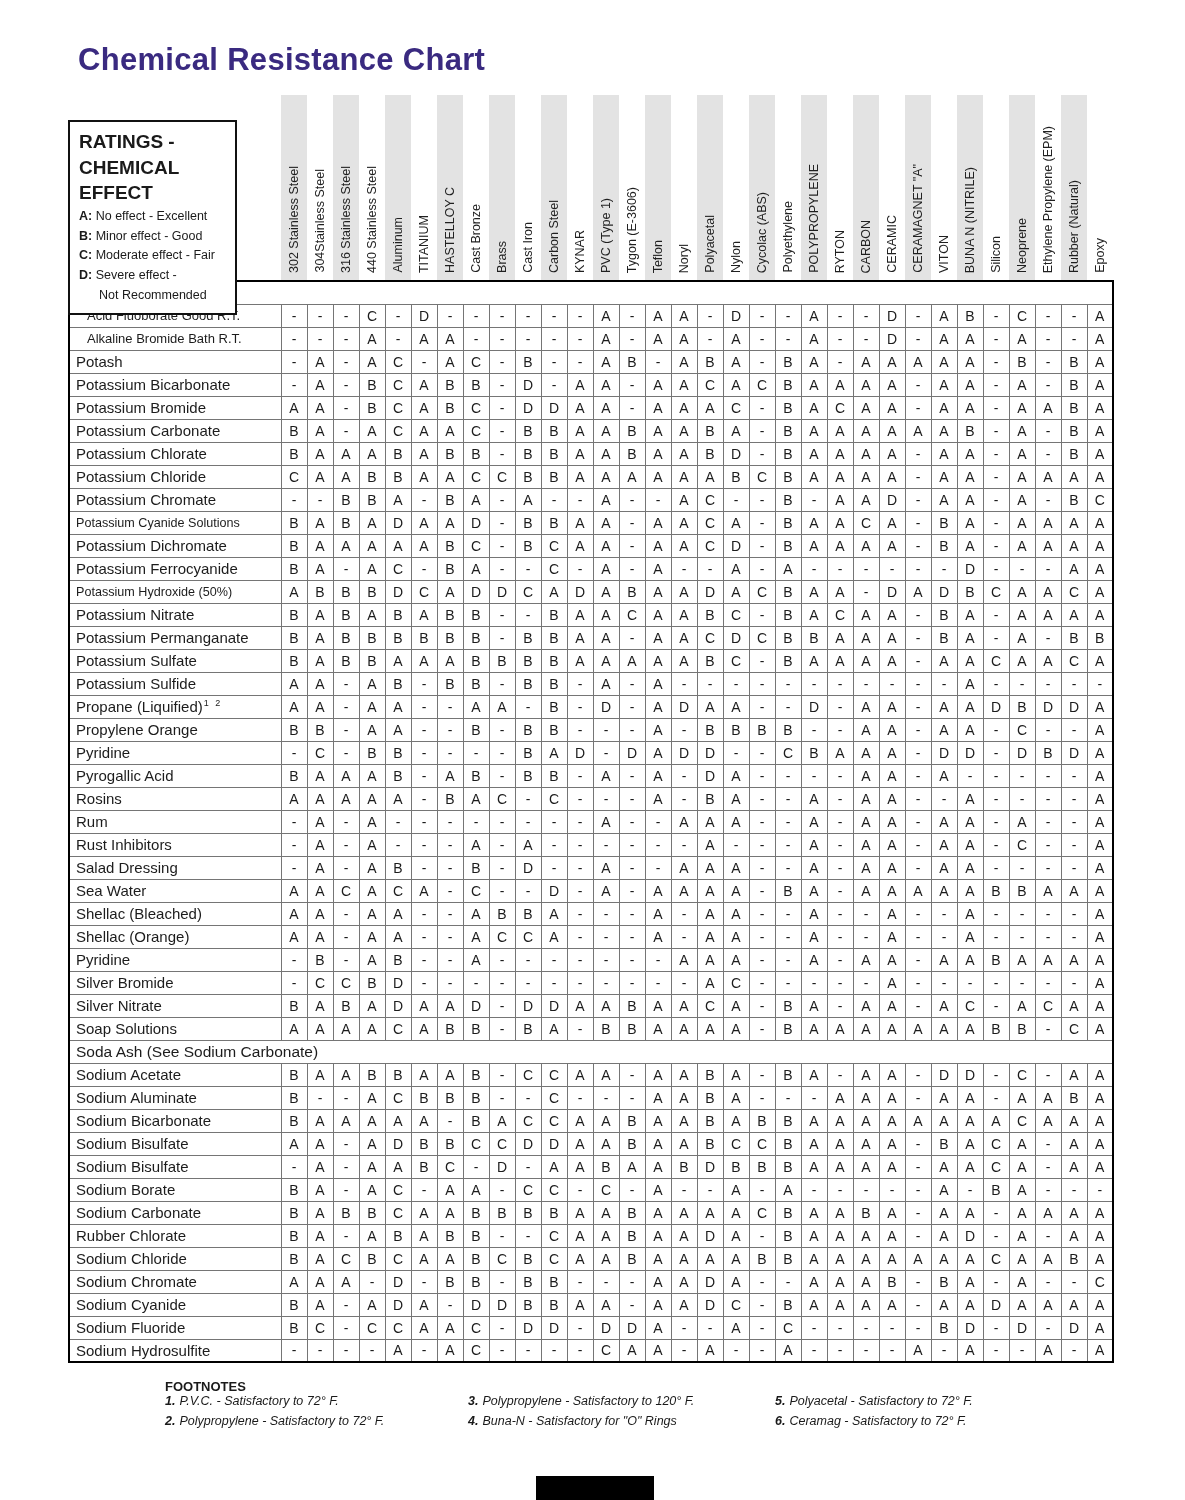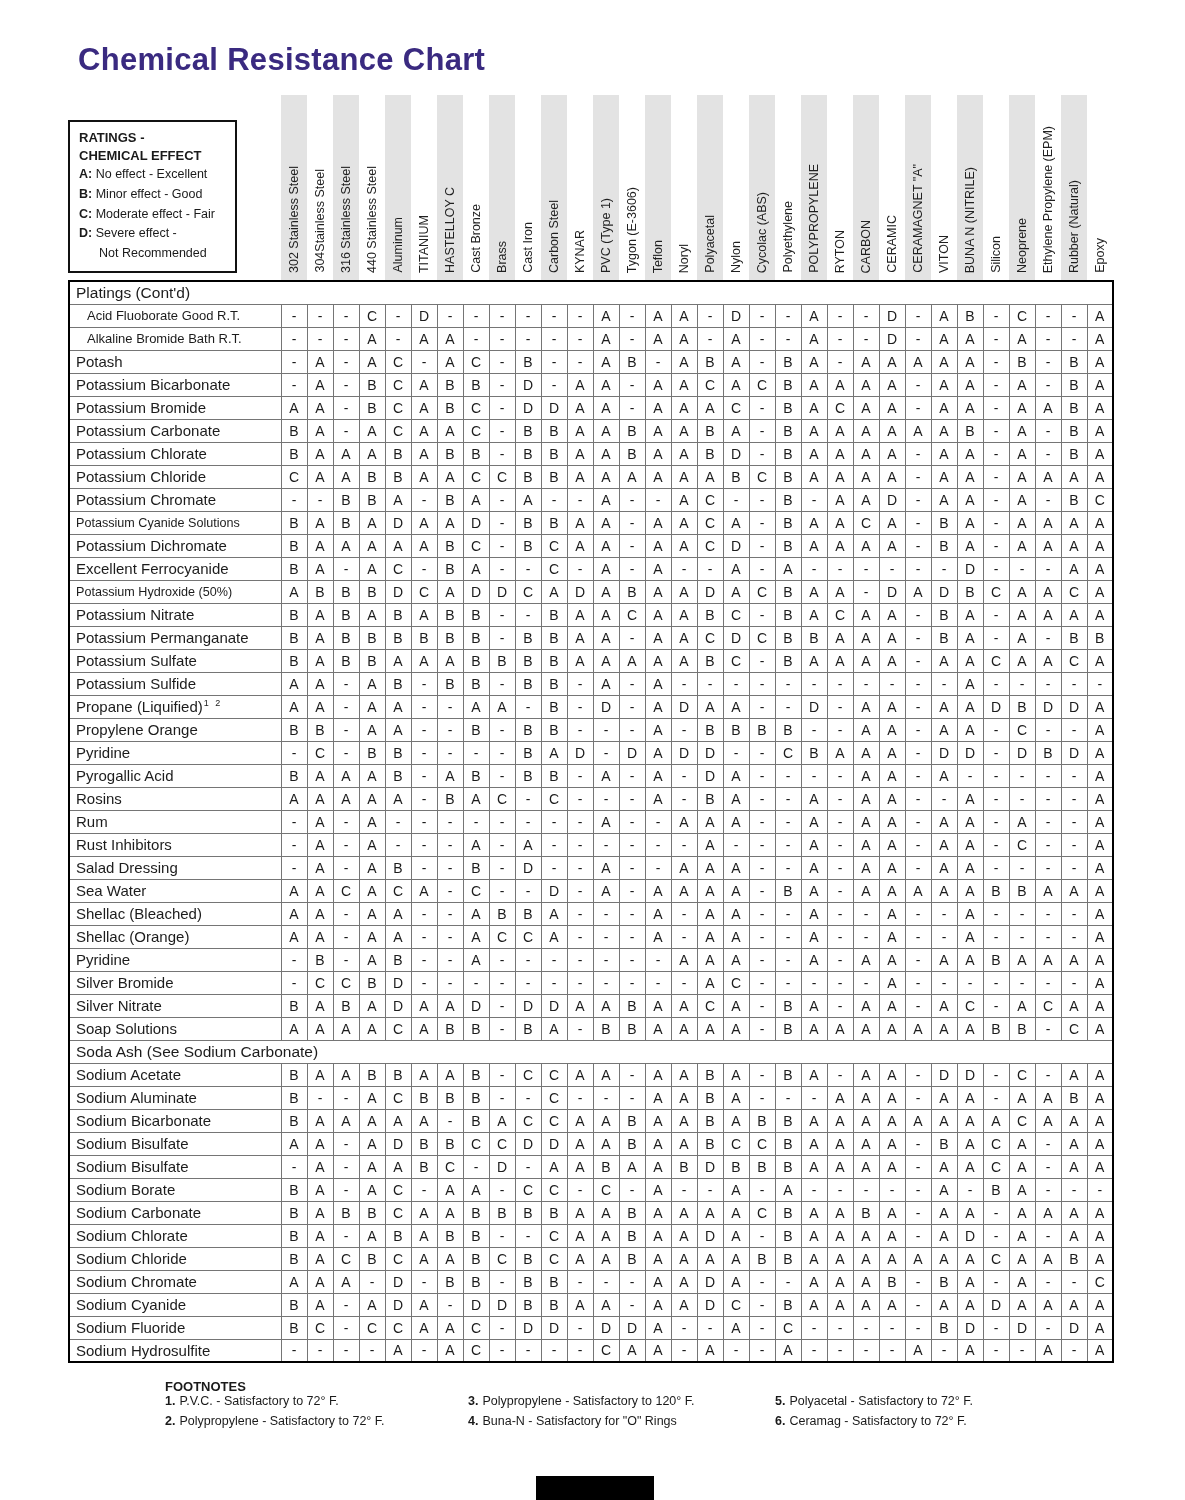--- a/index.html
+++ b/index.html
@@ -10,21 +10,21 @@
   .title {
     position:absolute; left:78px; top:42px;
     font-size:31px; font-weight:bold; color:#3a2a80; letter-spacing:.3px;
   }
   
   .ratings {
     position:absolute; left:68px; top:120px; width:148px;
     border:2px solid #111; background:#fff; padding:7px 8px 8px 9px;
     font-size:12.5px; line-height:1.5; z-index:3;
   }
-  .ratings .rhead { font-weight:bold; font-size:13px; line-height:1.35; }
+  .ratings .rhead { font-weight:bold; font-size:19px; line-height:1.35; }
   .ratings .ritem { margin-top:1px; }
   .ritem .rkey { font-weight:bold; }
   .ritem.cont { padding-left:20px; }
   
   #grid {
     position:absolute; left:68px; top:95px;
     border-collapse:collapse; table-layout:fixed; z-index:1;
   }
   #grid th, #grid td { box-sizing:border-box; }
   #grid thead th {
@@ -49,21 +49,21 @@
     white-space:nowrap; overflow:hidden;
   }
   #grid tbody td.label.tight { font-size:12.6px; }
   #grid tbody td.label.indent { padding-left:17px; font-size:13px; }
   #grid tbody tr.section td.label { font-size:15.5px; }
   #grid tbody td.label sup { font-size:9px; letter-spacing:2px; margin-left:1px; }
   
   .footnotes { position:absolute; left:165px; top:1379px; width:960px; font-size:12.5px; z-index:2; }
   .fn-head { font-weight:bold; font-size:13px; }
   .fn-cols { display:flex; }
-  .fn-col { margin-right:0; }
+  .fn-col { margin-right:0;font-style:italic; }
   .fn-col.c1 { width:303px; }
   .fn-col.c2 { width:307px; }
   .fn-line { margin-bottom:6px; white-space:nowrap; }
   .fn-num { font-weight:bold; margin-right:4px; }
   
   .footer-bar { position:absolute; left:536px; top:1476px; width:118px; height:24px; background:#000; }
 </style>
 </head>
 <body>
 
@@ -502,21 +502,21 @@
           <td class="val">-</td>
           <td class="val">B</td>
           <td class="val">A</td>
           <td class="val">-</td>
           <td class="val">A</td>
           <td class="val">A</td>
           <td class="val">A</td>
           <td class="val">A</td>
         </tr>
         <tr>
-          <td class="label">Excellent Ferrocyanide</td>
+          <td class="label">Potassium Ferrocyanide</td>
           <td class="val">B</td>
           <td class="val">A</td>
           <td class="val">-</td>
           <td class="val">A</td>
           <td class="val">C</td>
           <td class="val">-</td>
           <td class="val">B</td>
           <td class="val">A</td>
           <td class="val">-</td>
           <td class="val">-</td>
@@ -1485,21 +1485,21 @@
           <td class="val">-</td>
           <td class="val">A</td>
           <td class="val">A</td>
           <td class="val">-</td>
           <td class="val">A</td>
           <td class="val">A</td>
           <td class="val">A</td>
           <td class="val">A</td>
         </tr>
         <tr>
-          <td class="label">Sodium Chlorate</td>
+          <td class="label">Rubber Chlorate</td>
           <td class="val">B</td>
           <td class="val">A</td>
           <td class="val">-</td>
           <td class="val">A</td>
           <td class="val">B</td>
           <td class="val">A</td>
           <td class="val">B</td>
           <td class="val">B</td>
           <td class="val">-</td>
           <td class="val">-</td>

